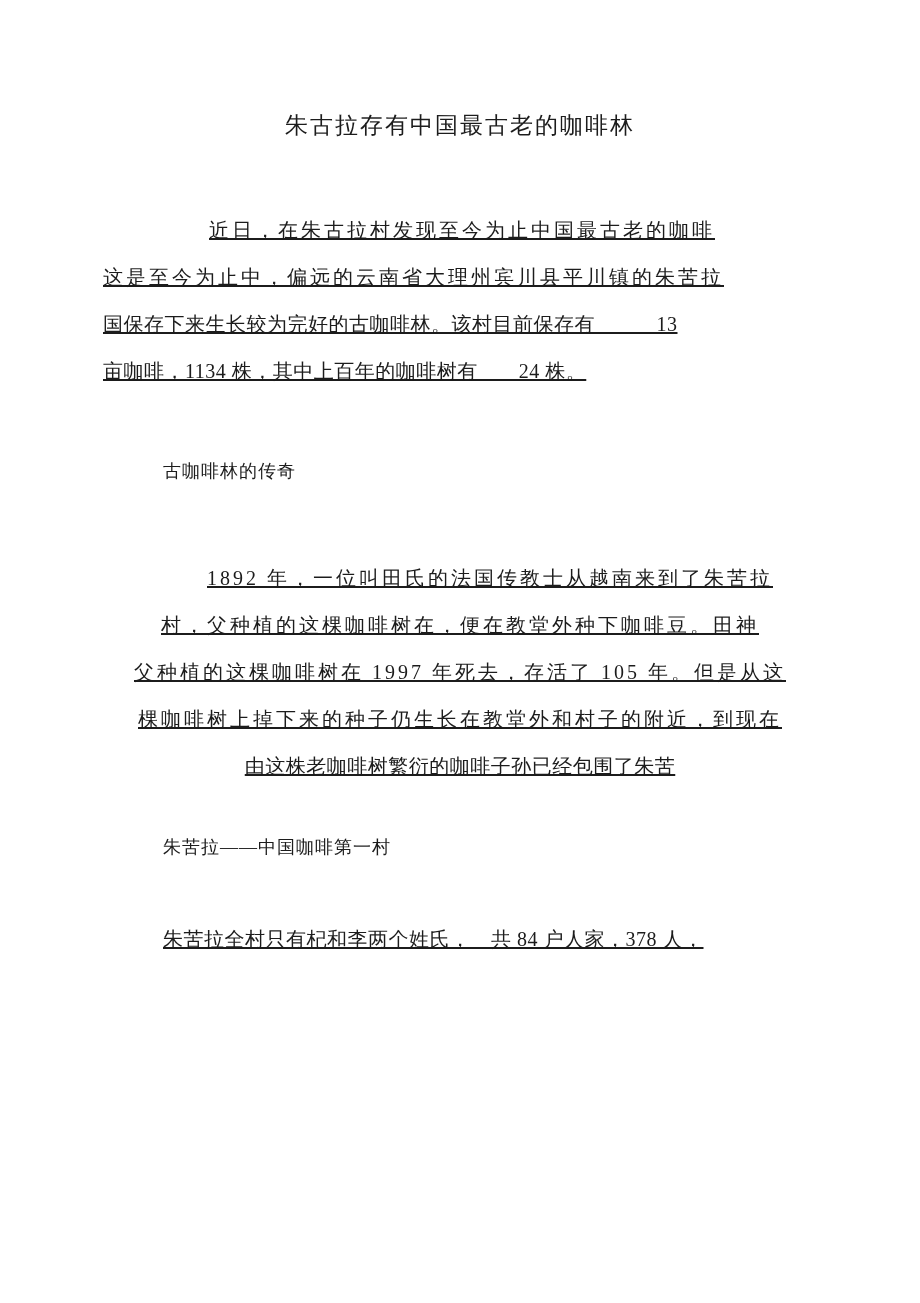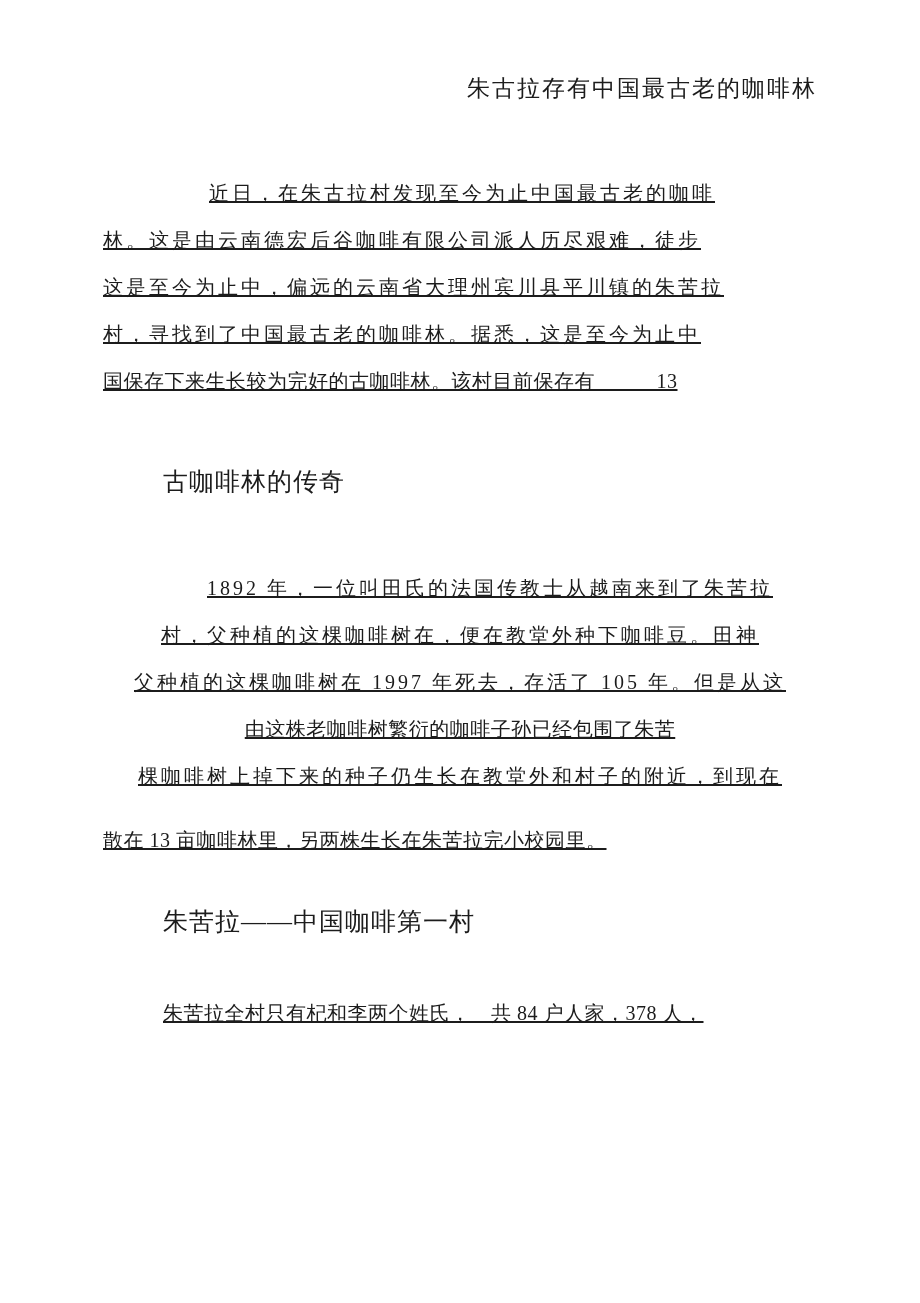--- a/index.html
+++ b/index.html
@@ -22,26 +22,26 @@
     height: 1303px;
     background: #ffffff;
   }
   .content {
     position: absolute;
     left: 103px;
     top: 0;
     width: 714px;
   }
   .doc-title {
-    margin-top: 74px;
+    margin-top: 111px;
     height: 30px;
     line-height: 30px;
     font-size: 23px;
     letter-spacing: 2px;
-    text-align: right;
+    text-align: center;
     white-space: nowrap;
   }
   .para { padding: 0; }
   .ln {
     height: 47px;
     line-height: 47px;
     font-size: 20px;
     letter-spacing: 0.5px;
     white-space: nowrap;
     text-decoration: underline;
@@ -51,53 +51,51 @@
   .ind-sm { text-indent: 60px; }    
   .p1  { margin-top: 66px; }
   .h1  { margin-top: 53px; }
   .p2a { margin-top: 60px; text-align: center; }
   .p2b { margin-top: 17px; }
   .h2  { margin-top: 34px; }
   .p3  { margin-top: 45px; }
   .heading {
     height: 47px;
     line-height: 47px;
-    font-size: 25px;
+    font-size: 18px;
     letter-spacing: 1px;
     white-space: nowrap;
   }
 </style>
 </head>
 <body>
 
 <div class="doc-page">
   <div class="content">
 
     <div class="doc-title">朱古拉存有中国最古老的咖啡林</div>
 
     <div class="para p1">
       <div class="ln j ind-lg">近日，在朱古拉村发现至今为止中国最古老的咖啡</div>
-      <div class="ln j">林。这是由云南德宏后谷咖啡有限公司派人历尽艰难，徒步</div>
       <div class="ln j">这是至今为止中，偏远的云南省大理州宾川县平川镇的朱苦拉</div>
-      <div class="ln j">村，寻找到了中国最古老的咖啡林。据悉，这是至今为止中</div>
       <div class="ln">国保存下来生长较为完好的古咖啡林。该村目前保存有　　　13</div>
+      <div class="ln">亩咖啡，1134 株，其中上百年的咖啡树有　　24 株。</div>
     </div>
 
     <div class="heading h1 ind-sm">古咖啡林的传奇</div>
 
     <div class="para p2a">
       <div class="ln j ind-sm">1892 年，一位叫田氏的法国传教士从越南来到了朱苦拉</div>
       <div class="ln j">村，父种植的这棵咖啡树在，便在教堂外种下咖啡豆。田神</div>
       <div class="ln j">父种植的这棵咖啡树在 1997 年死去，存活了 105 年。但是从这</div>
+      <div class="ln j">棵咖啡树上掉下来的种子仍生长在教堂外和村子的附近，到现在</div>
       <div class="ln">由这株老咖啡树繁衍的咖啡子孙已经包围了朱苦</div>
-      <div class="ln j">棵咖啡树上掉下来的种子仍生长在教堂外和村子的附近，到现在</div>
     </div>
 
     <div class="para p2b">
-      <div class="ln">散在 13 亩咖啡林里，另两株生长在朱苦拉完小校园里。</div>
     </div>
 
     <div class="heading h2 ind-sm">朱苦拉——中国咖啡第一村</div>
 
     <div class="para p3">
       <div class="ln ind-sm">朱苦拉全村只有杞和李两个姓氏，　共 84 户人家，378 人，</div>
     </div>
 
   </div>
 </div>

